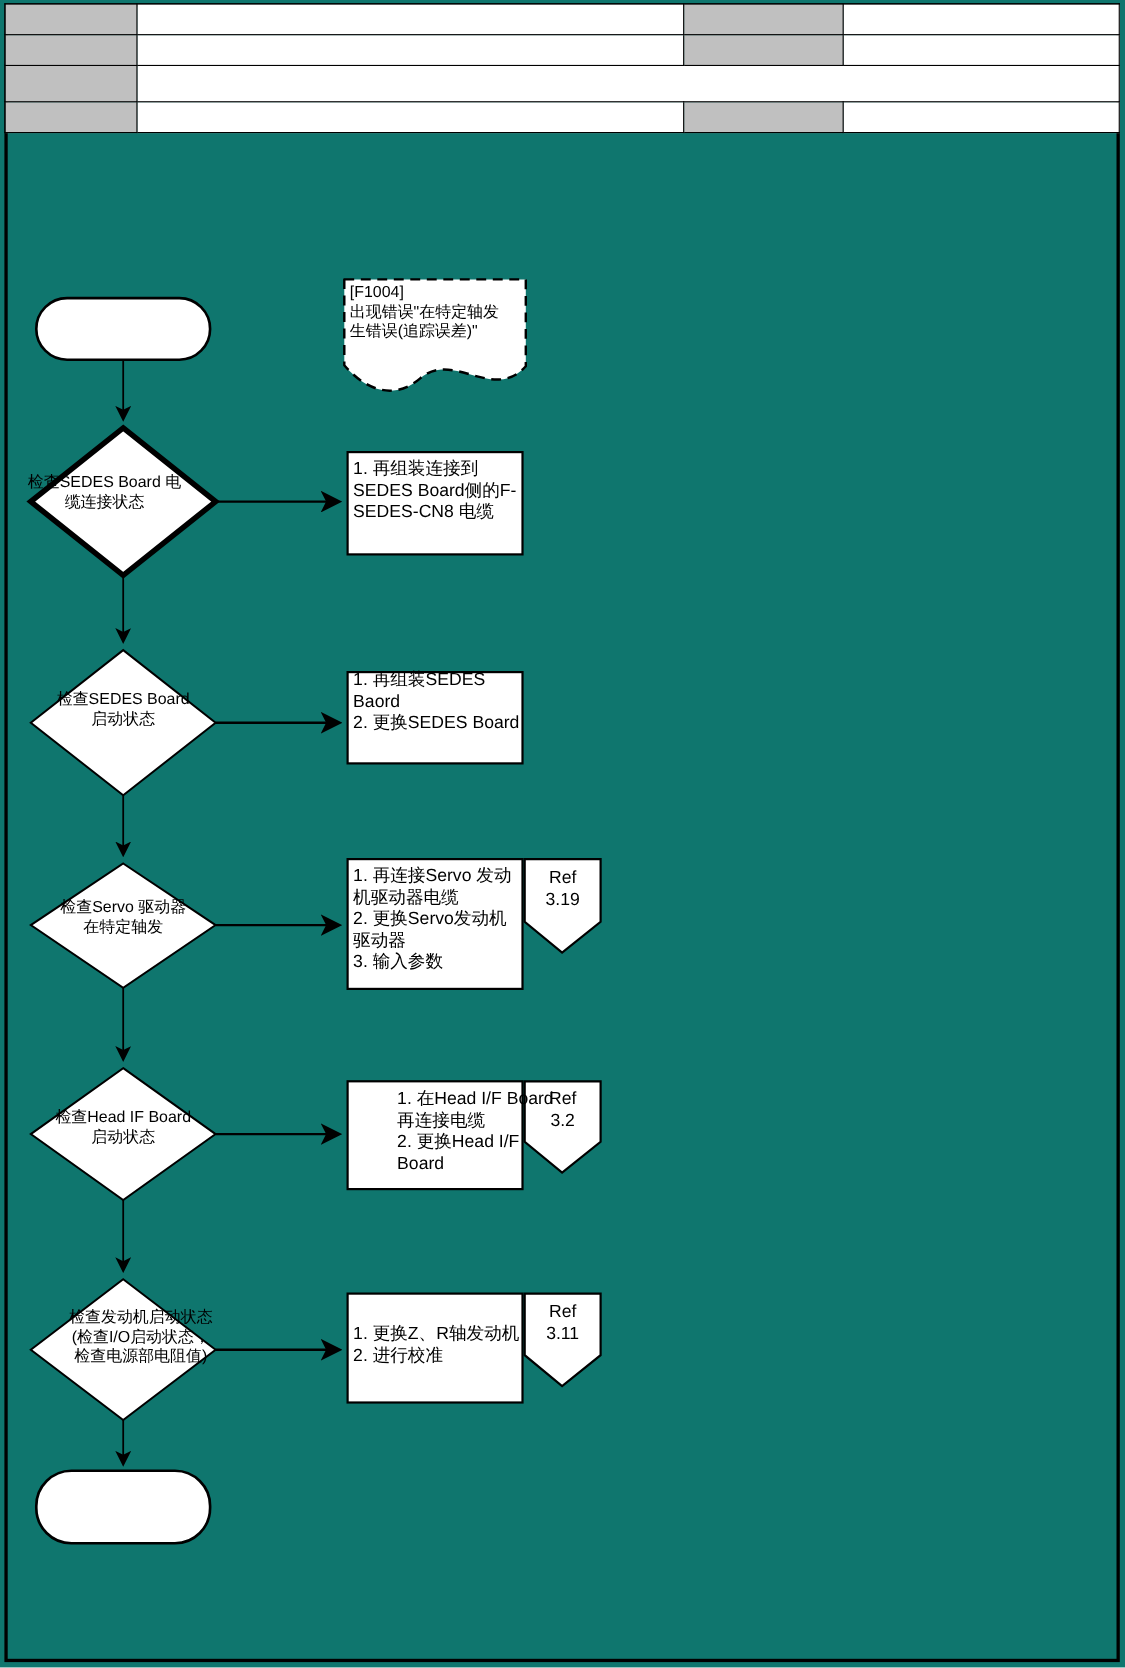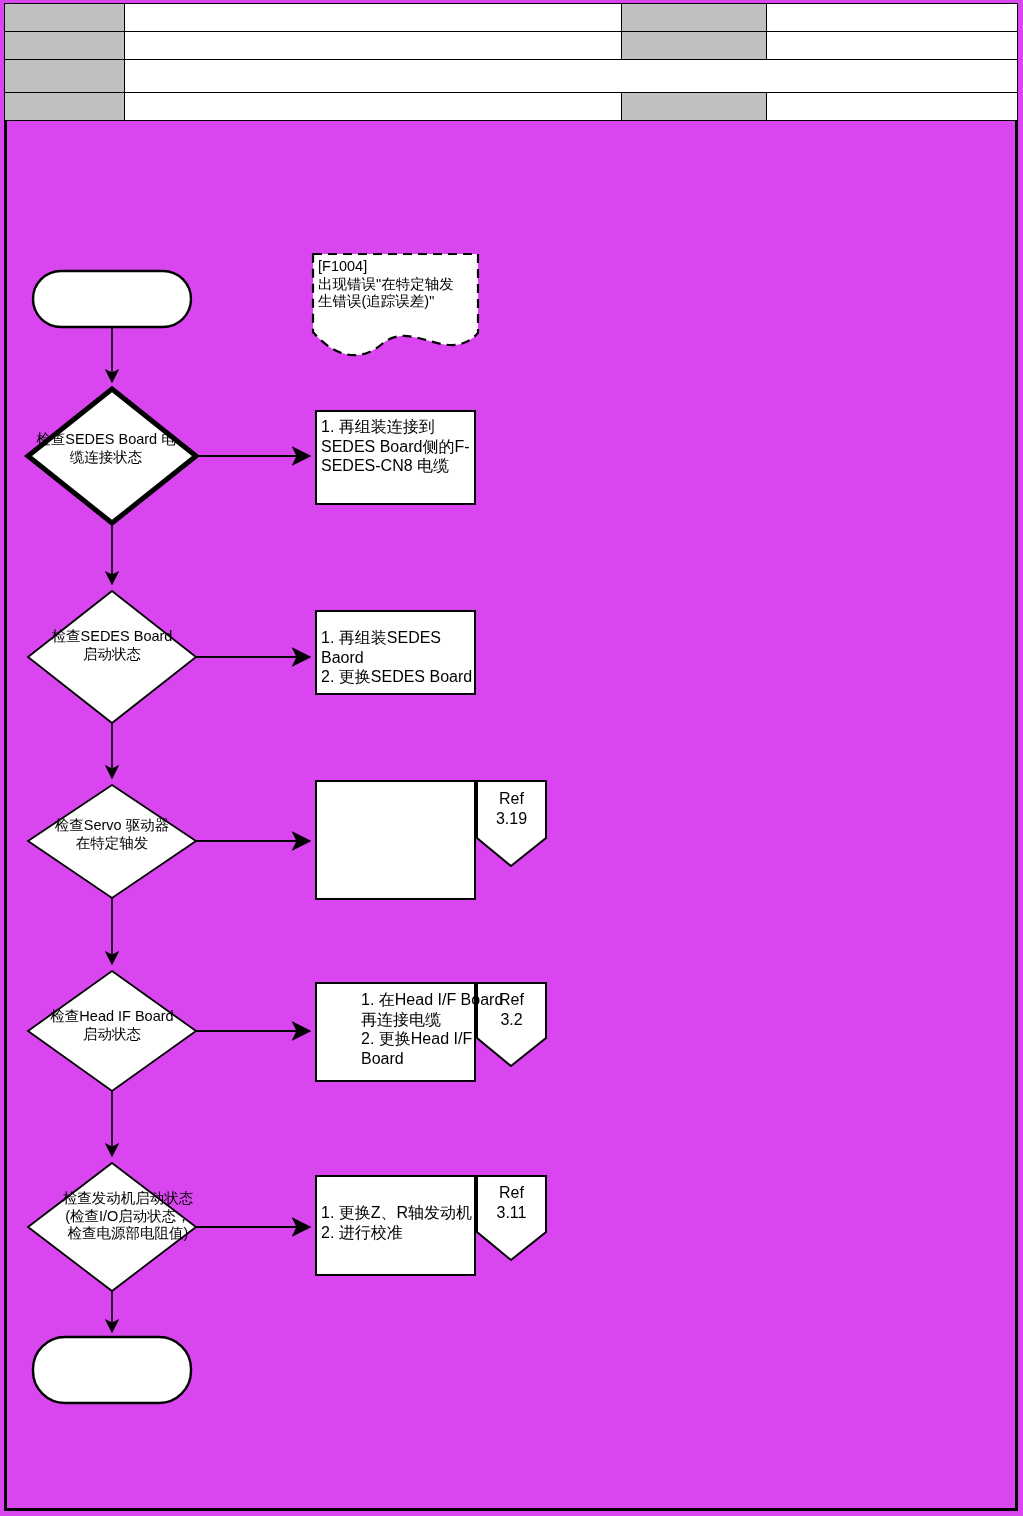--- a/index.html
+++ b/index.html
@@ -8,21 +8,21 @@
     background: #ffffff;
   }
   body {
     font-family: "Liberation Sans", "DejaVu Sans", sans-serif;
     color: #000000;
   }
   #page {
     position: relative;
     width: 1023px;
     height: 1516px;
-    background: #d946ef;
+    background: #0f766e;
     overflow: hidden;
     box-sizing: border-box;
   }
 
   
   .page-frame {
     position: absolute;
     left: 4px;
     top: 3px;
     width: 1014px;
@@ -171,34 +171,39 @@
 
     <line x1="112" y1="1291" x2="112" y2="1331" stroke="#000" stroke-width="1.6" marker-end="url(#arrow)"></line>
 
     <rect x="33" y="1337" width="158" height="66" rx="32" ry="32" fill="#fff" stroke="#000" stroke-width="2.4"></rect>
   </svg>
 
   <div class="node-text note-text" style="left:318px; top:258px; width:170px;">[F1004]
 出现错误"在特定轴发
 生错误(追踪误差)"</div>
 
-  <div class="node-text diamond-text" style="left:18px; top:431px; width:176px;">检查SEDES Board 电
+  <div class="node-text diamond-text" style="left:7px; top:431px; width:176px;">检查SEDES Board 电
 缆连接状态</div>
   <div class="node-text box-text" style="left:321px; top:417px; width:152px;">1. 再组装连接到
 SEDES Board侧的F-
 SEDES-CN8 电缆</div>
 
   <div class="node-text diamond-text" style="left:24px; top:628px; width:176px;">检查SEDES Board
 启动状态</div>
-  <div class="node-text box-text" style="left:321px; top:628px; width:152px;">1. 再组装SEDES
+  <div class="node-text box-text" style="left:321px; top:609px; width:152px;">1. 再组装SEDES
 Baord
 2. 更换SEDES Board</div>
 
   <div class="node-text diamond-text" style="left:24px; top:817px; width:176px;">检查Servo 驱动器
 在特定轴发</div>
+  <div class="node-text box-text" style="left:321px; top:787px; width:152px;">1. 再连接Servo 发动
+机驱动器电缆
+2. 更换Servo发动机
+驱动器
+3. 输入参数</div>
   <div class="node-text ref-text" style="left:479px; top:789px; width:65px;">Ref
 3.19</div>
 
   <div class="node-text diamond-text" style="left:24px; top:1008px; width:176px;">检查Head IF Board
 启动状态</div>
   <div class="node-text box-text" style="left:321px; top:990px; width:152px;margin-left:40px;">1. 在Head I/F Board
 再连接电缆
 2. 更换Head I/F
 Board</div>
   <div class="node-text ref-text" style="left:479px; top:990px; width:65px;">Ref

